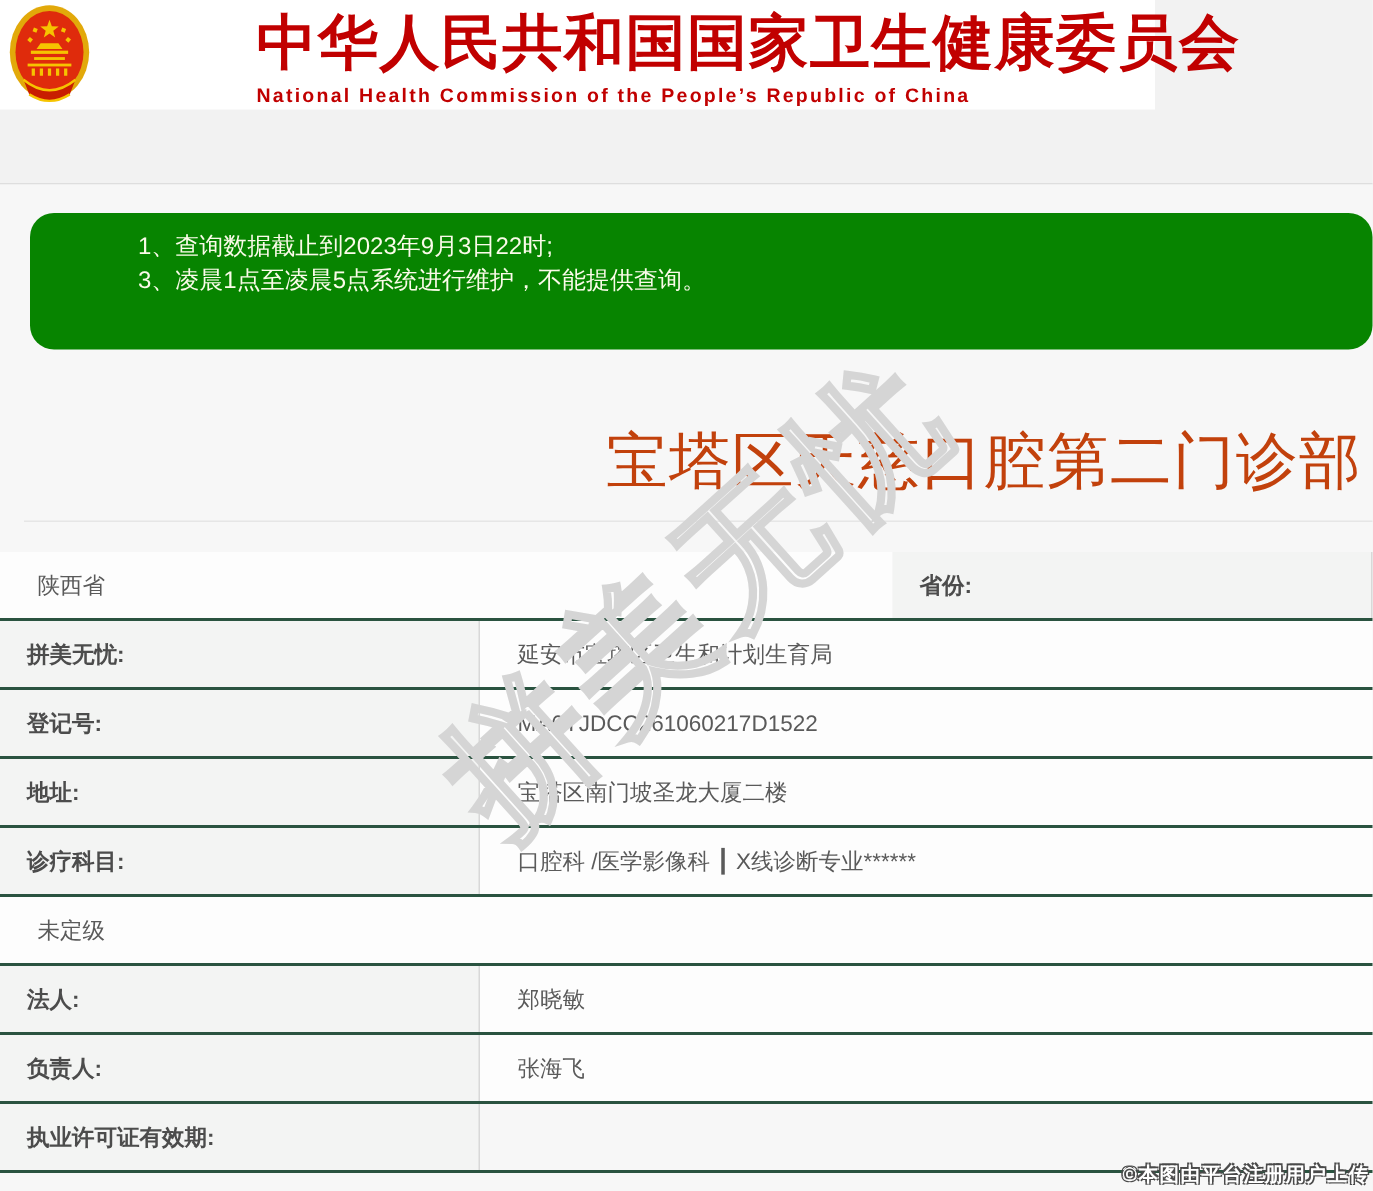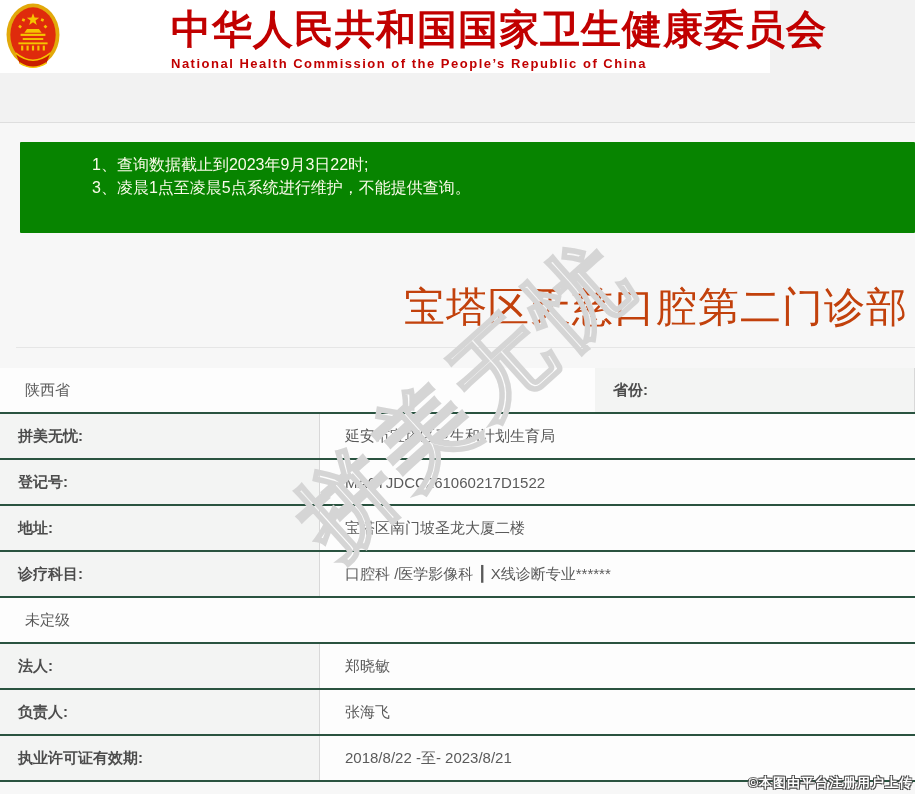--- a/index.html
+++ b/index.html
@@ -31,21 +31,21 @@
     background: #dedede;
   }
   .content-bg {
     position: absolute; left: 0; top: 123px; width: 915px; height: 671px;
     background: #f7f7f7;
   }
   
   .notice {
     position: absolute; left: 20px; top: 142px; width: 895px; height: 91px;
     background: #078400;
-    border-radius: 1px;
+    border-radius: 16px;
     color: #fbfbe9;
     font-size: 16px; line-height: 23px;
     padding: 11px 10px 0 72px;
   }
   
   .result-title {
     position: absolute; top: 280px; right: 7px;
     font-size: 41px; color: #c2410c; font-weight: 400;
     white-space: nowrap; letter-spacing: 1px;
   }
@@ -158,18 +158,17 @@
   <div class="row">
     <div class="cell label">法人:</div>
     <div class="cell value">郑晓敏</div>
   </div>
   <div class="row">
     <div class="cell label">负责人:</div>
     <div class="cell value">张海飞</div>
   </div>
   <div class="row">
     <div class="cell label">执业许可证有效期:</div>
-    <div class="cell value">2018/8/22 -至- 2023/8/21</div>
   </div>
 </div>
 
 <div class="wm-diagonal">拼美无忧</div>
 <div class="wm-corner">©本图由平台注册用户上传</div>
 
 </body></html>

